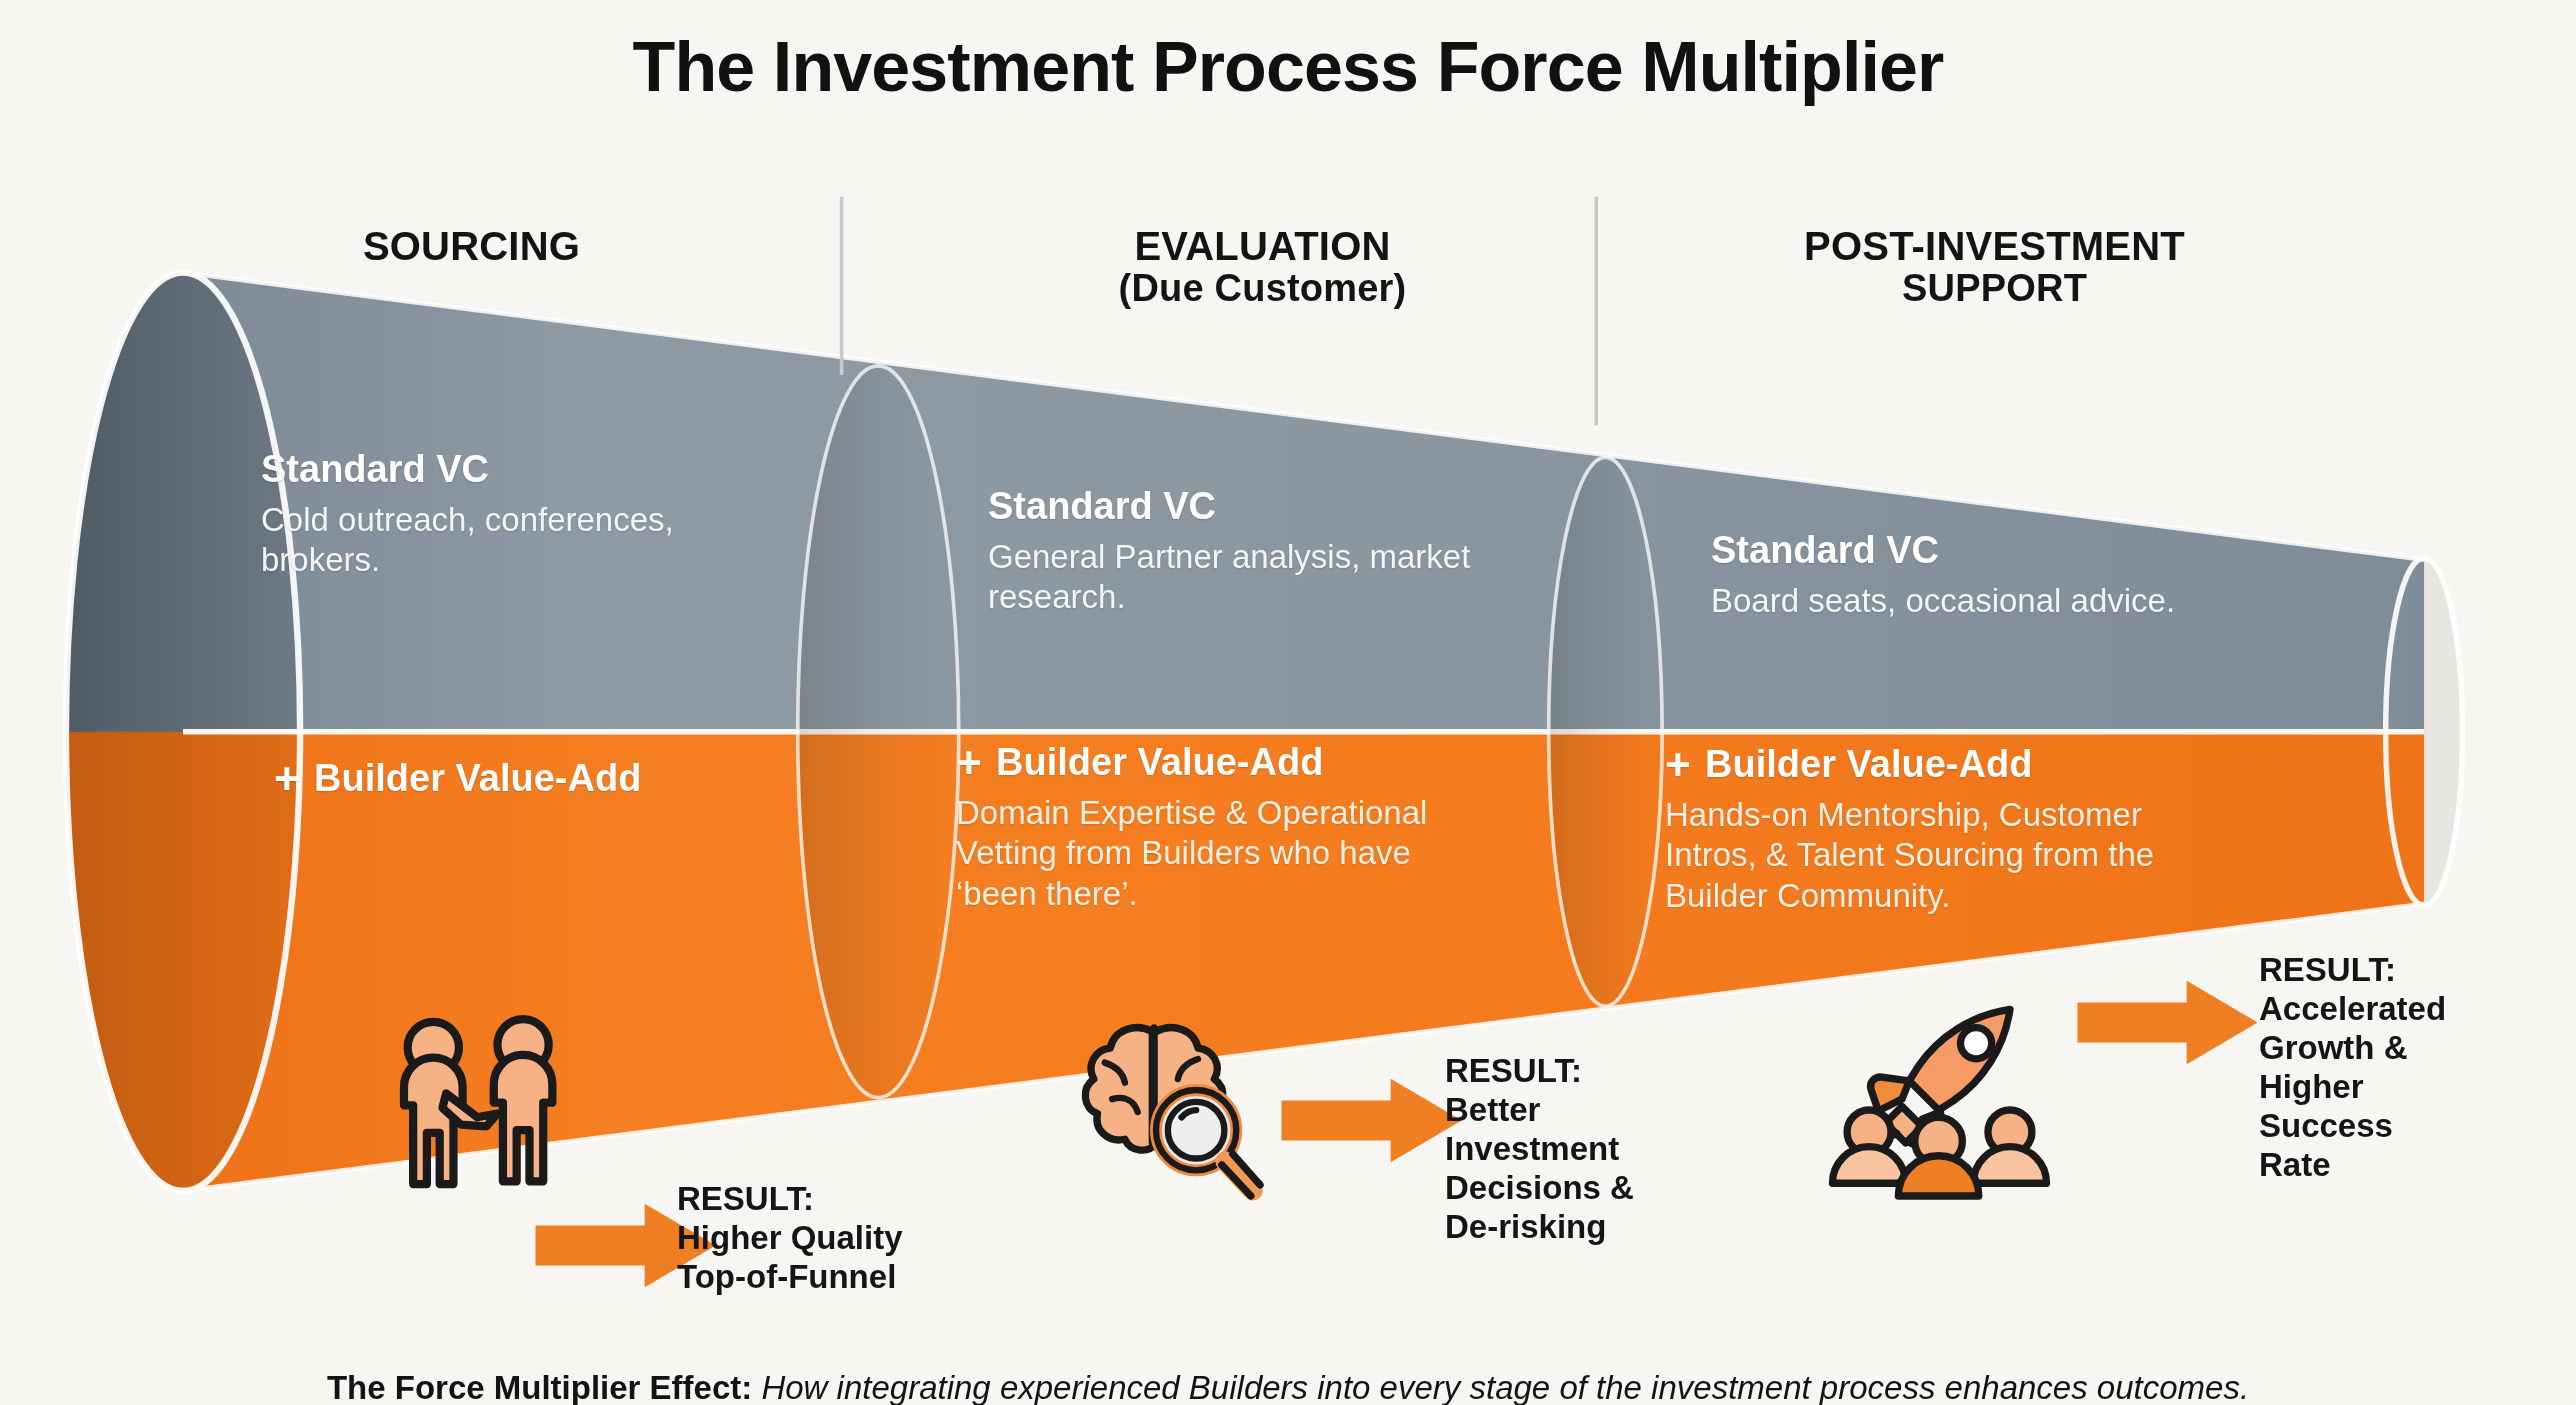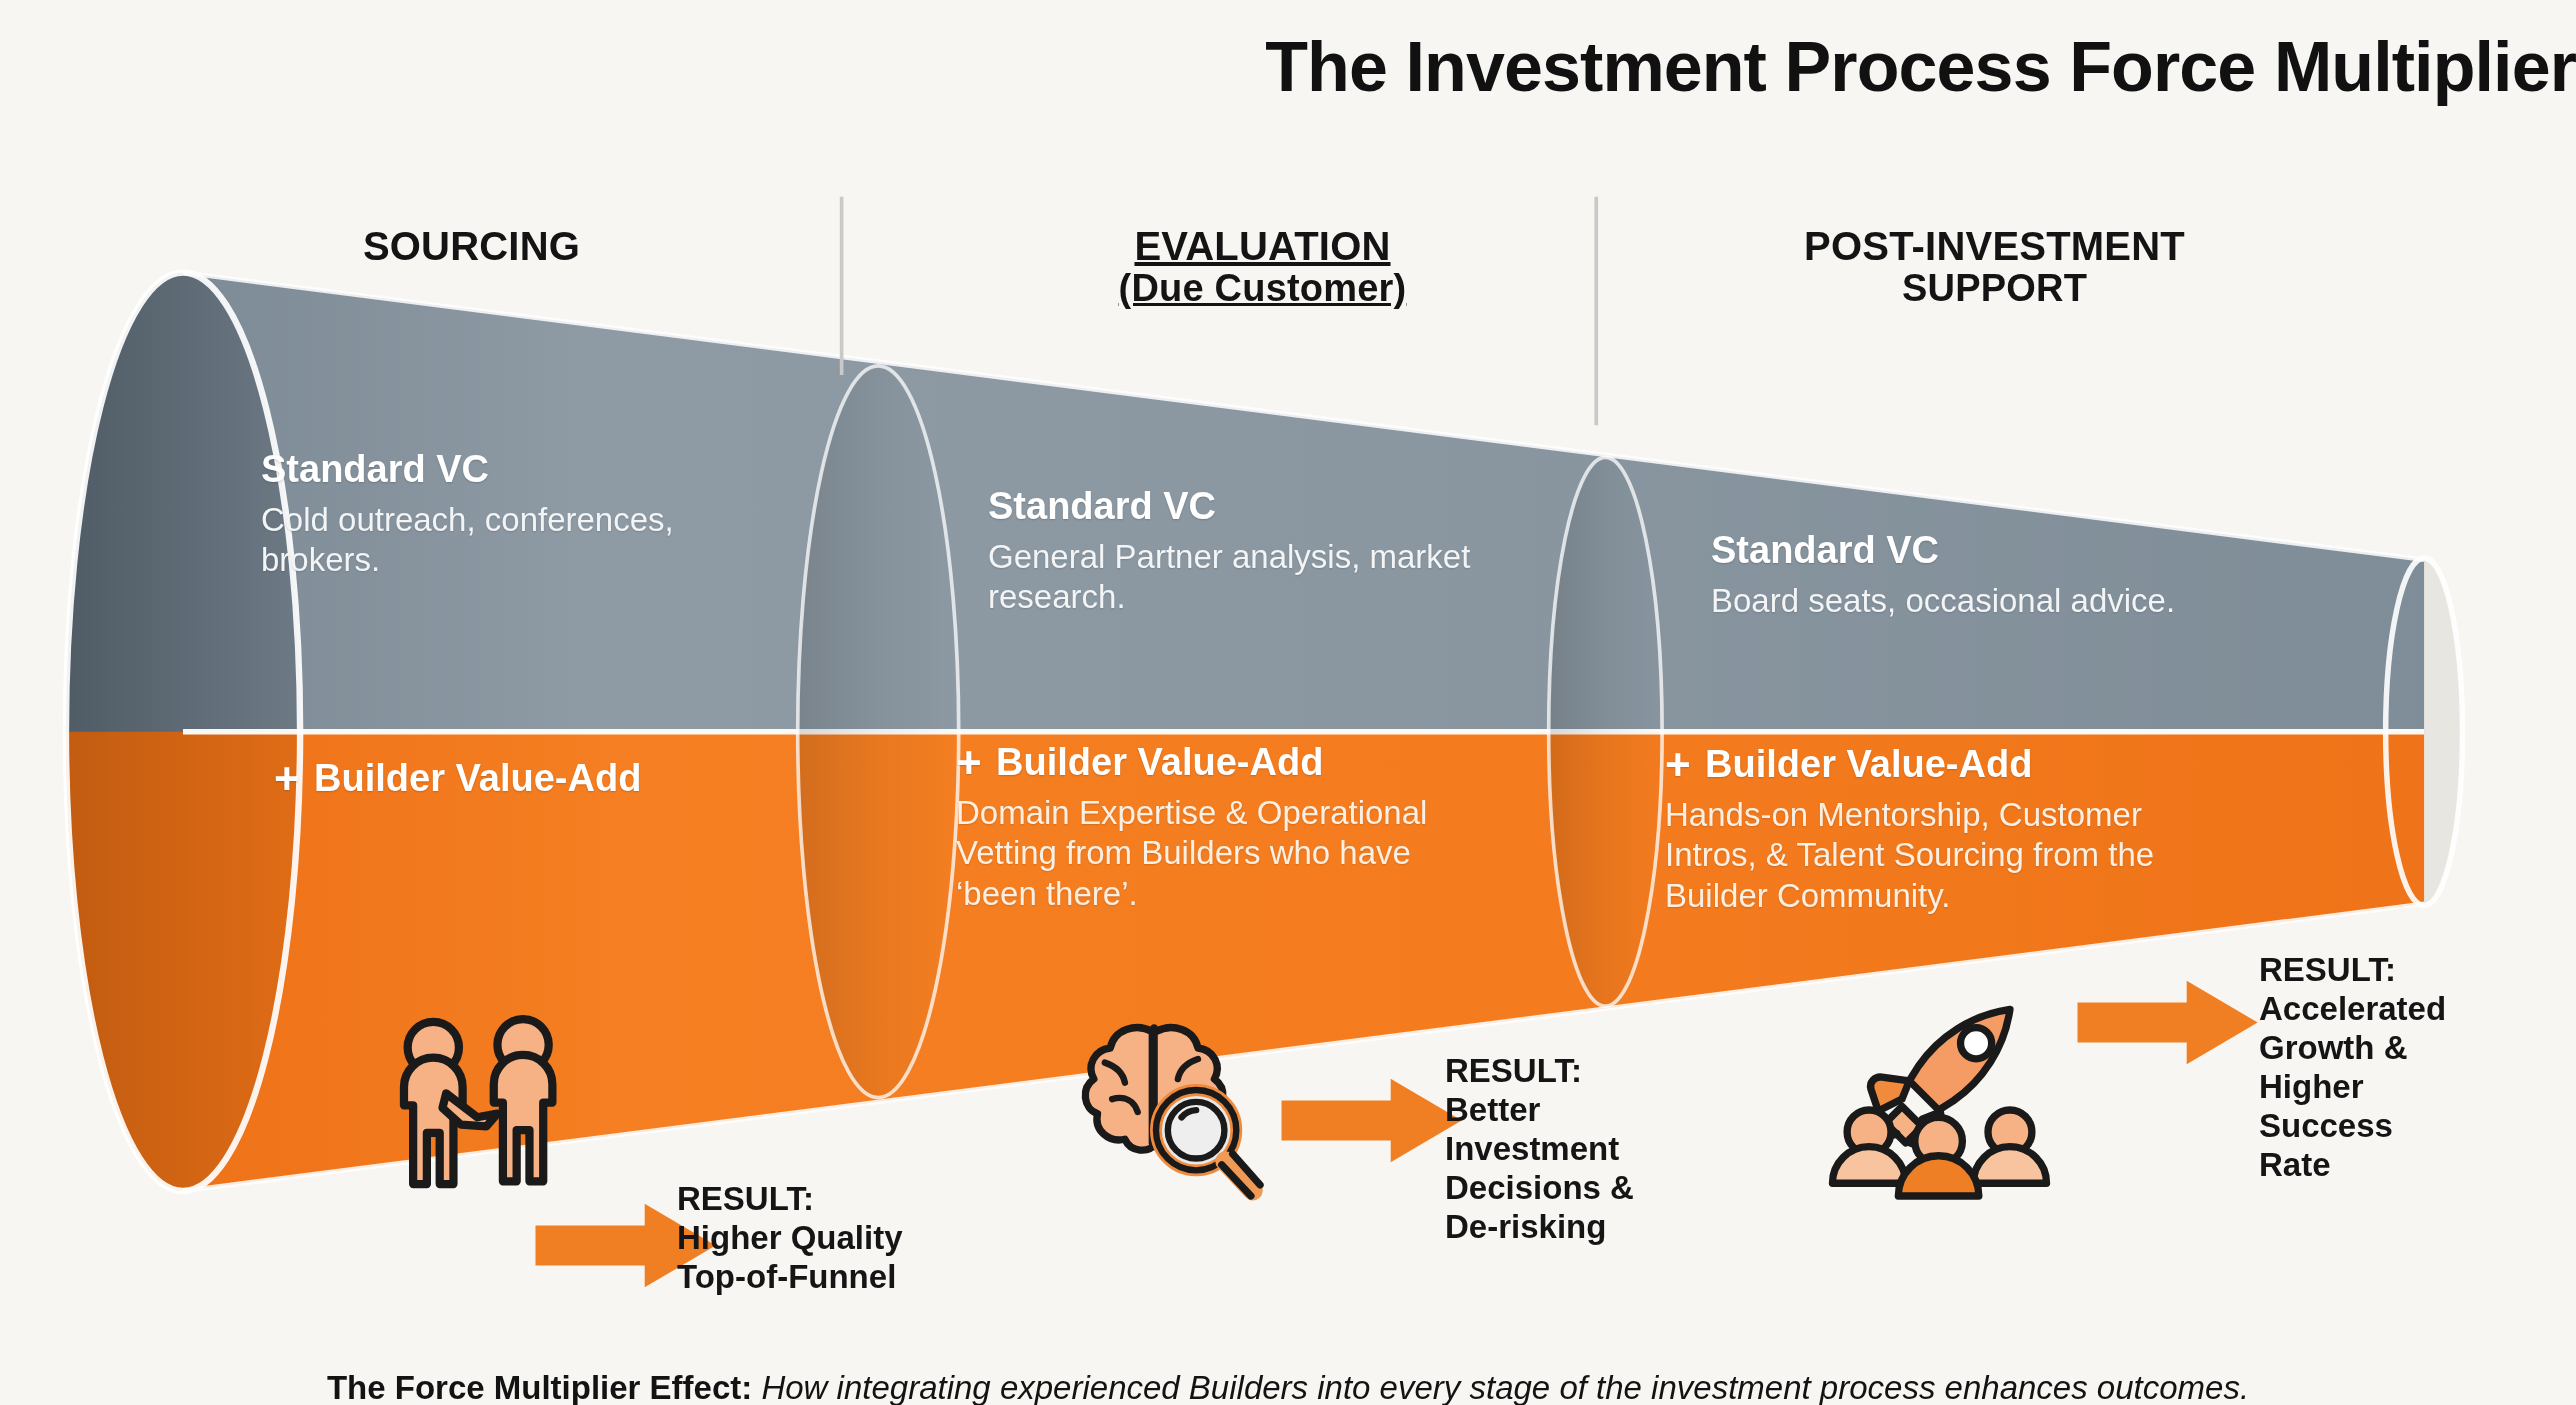--- a/index.html
+++ b/index.html
@@ -9,41 +9,41 @@
     font-family:"Liberation Sans", sans-serif;
     position:relative;
     overflow:hidden;
   }
   #stage { position:absolute; inset:0; }
 
   
   .title {
     position:absolute;
     top:27.4px; left:0; width:2576px;
-    text-align:right;
+    text-align:center;
     font-size:70px;
     font-weight:bold;
     letter-spacing:-0.9px;
     color:#111111;
   }
 
   
   .stage-head {
     position:absolute;
     text-align:center;
     font-size:40px;
     font-weight:bold;
     color:#141414;
     line-height:1.08;
     letter-spacing:0.2px;
     margin-top:28px;
   }
   .stage-head .sub { display:block; font-size:38px; font-weight:bold; }
   #head-1 { left:110px;  top:197px; width:723px; }
-  #head-2 { left:915px; top:197px; width:695px;text-decoration:underline; }
+  #head-2 { left:915px; top:197px; width:695px; }
   #head-3 { left:1647px; top:197px; width:695px; }
 
   
   #funnel { position:absolute; left:0; top:0; width:2576px; height:1405px; }
 
   
   .block { position:absolute; }
   .block .h {
     font-size:38px; font-weight:bold; color:#ffffff;
     margin-bottom:9.1px; white-space:nowrap;

